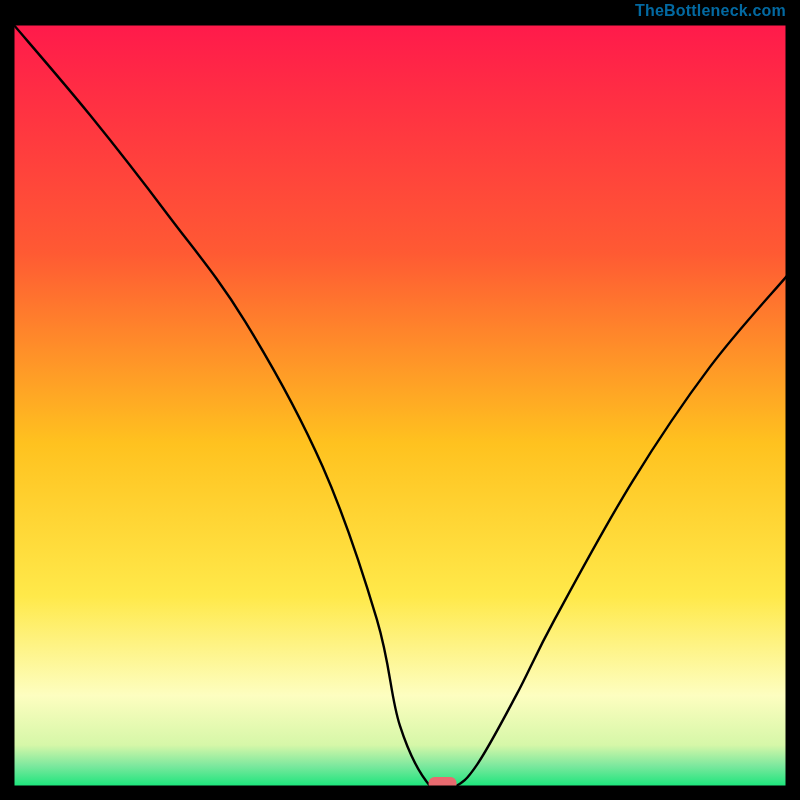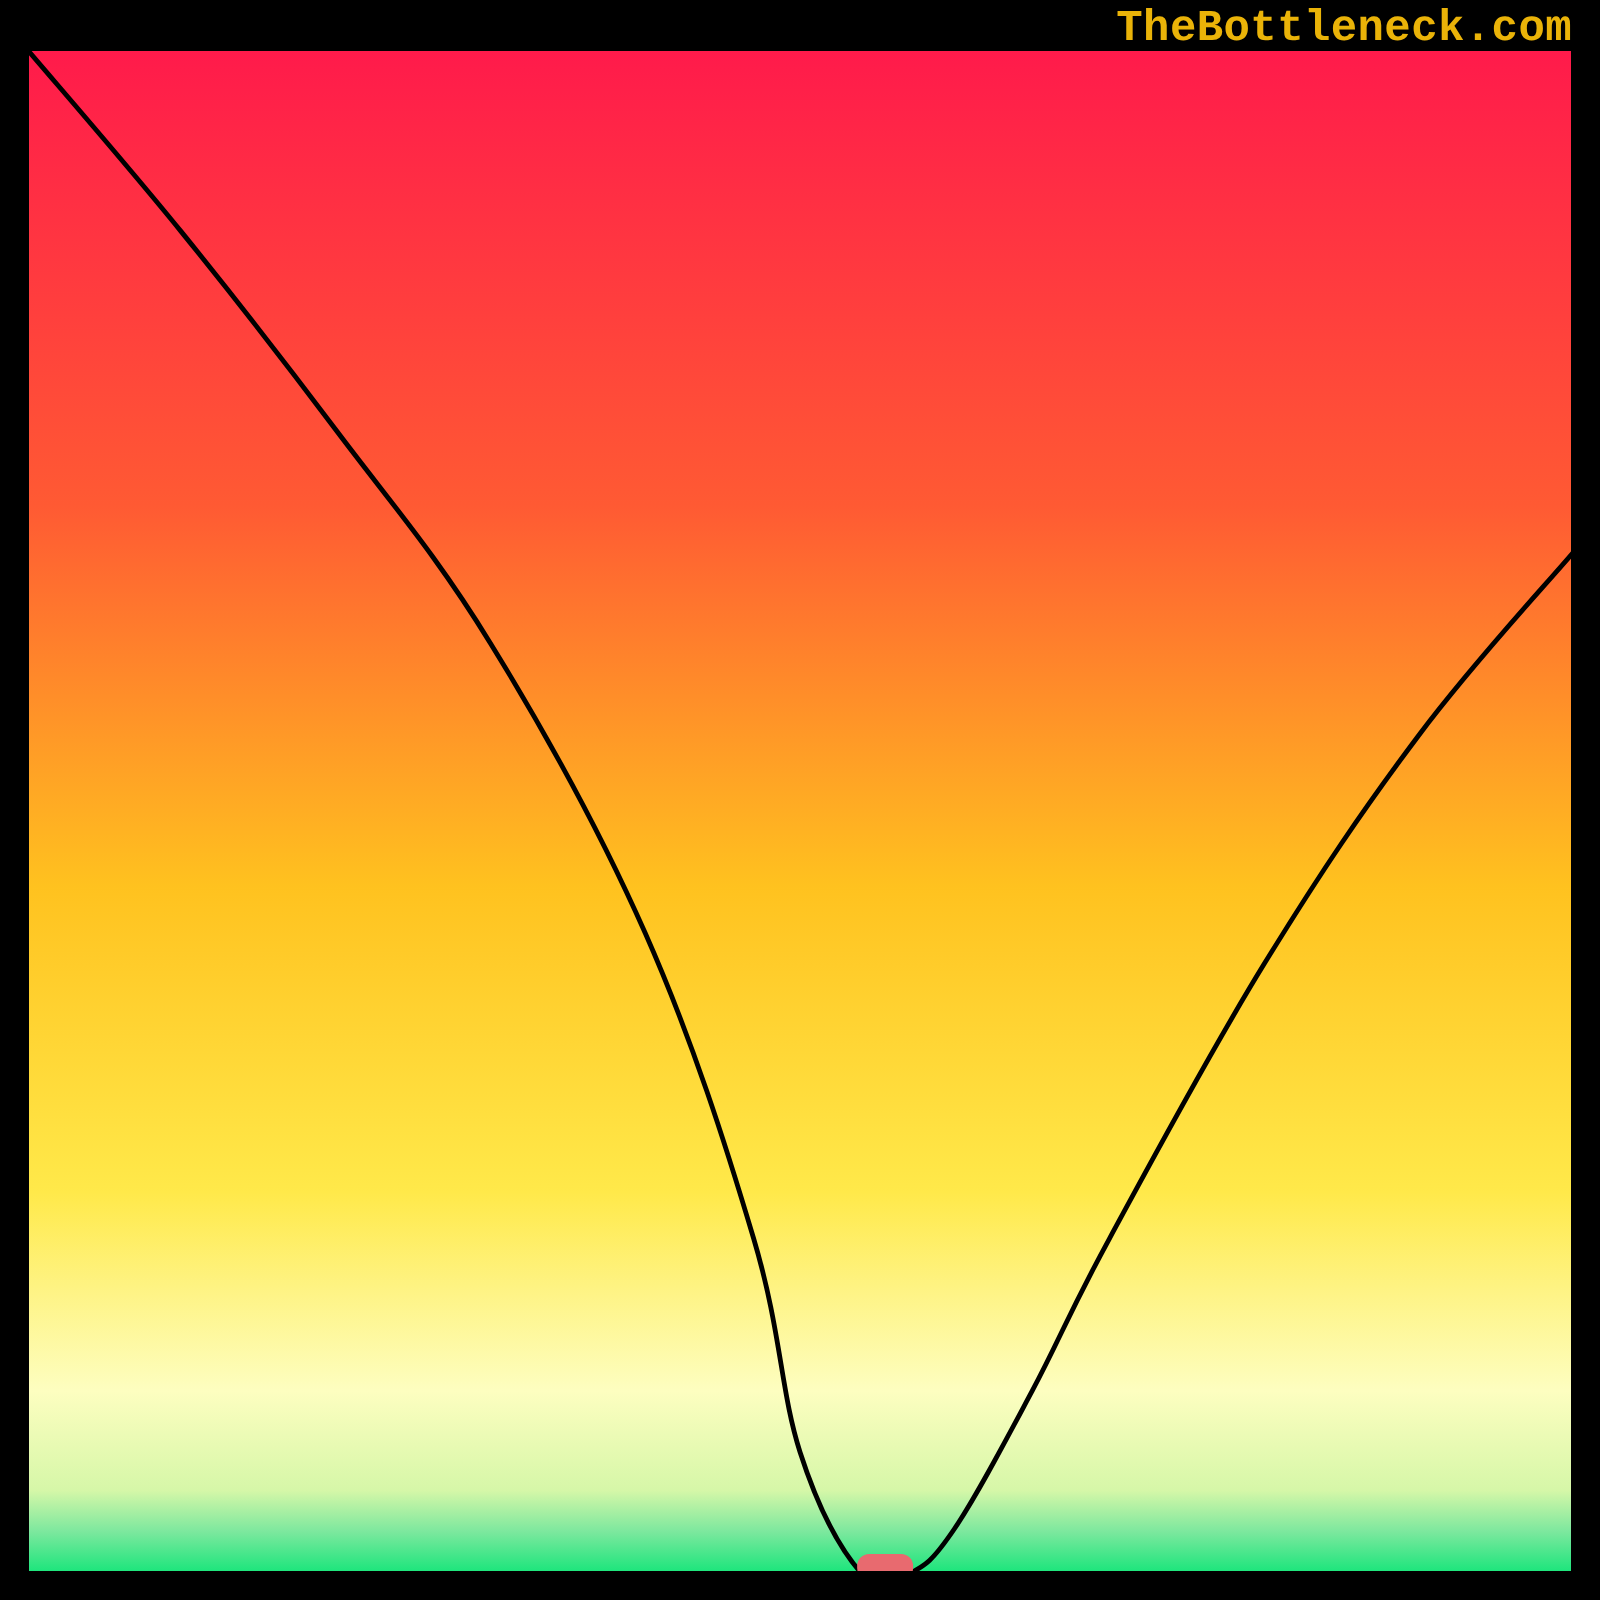--- a/index.html
+++ b/index.html
@@ -22,24 +22,24 @@
     position: absolute;
     left: 0;
     top: 0;
     width: 774px;
     height: 763px;
   }
   .watermark {
     position: absolute;
     top: 2px;
     right: 14px;
-    font-family: Liberation Mono, monospace;
-    font-size: 22px;
+    font-family: Liberation Sans, sans-serif;
+    font-size: 16px;
     font-weight: 600;
-    color: #eab308;
+    color: #0369a1;
     letter-spacing: 0.2px;
   }
   svg {
     display: block;
   }
 </style>
 </head>
 <body>
 
 <div class="watermark">TheBottleneck.com</div>

